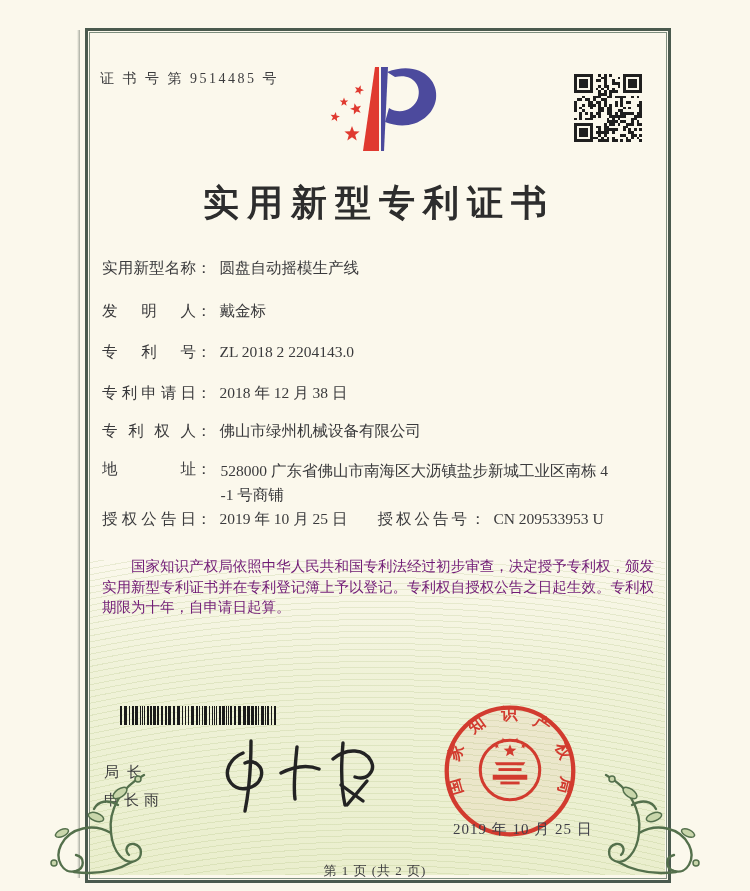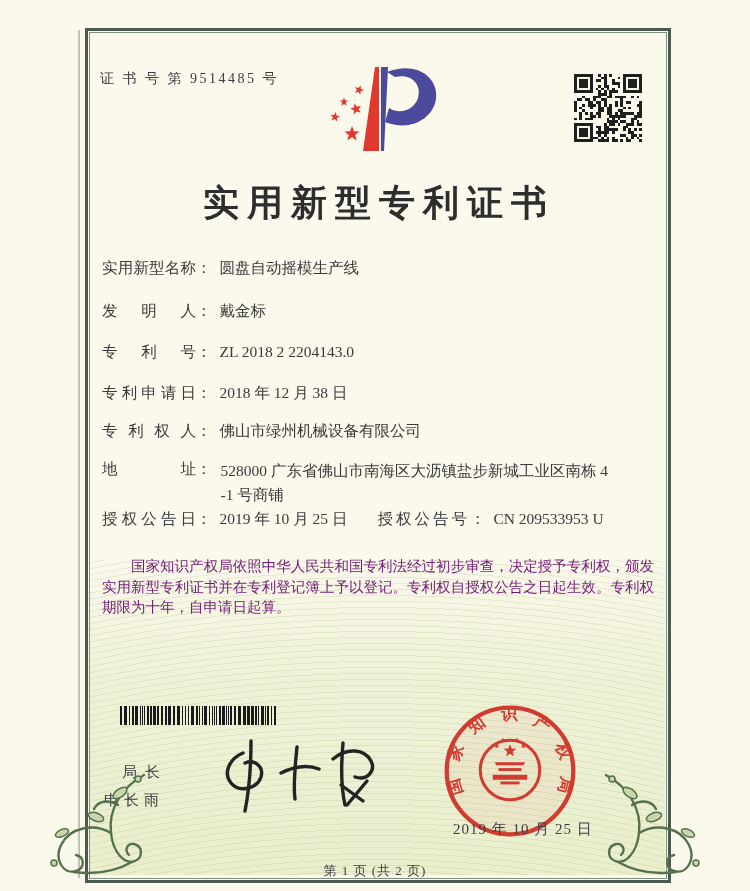--- a/index.html
+++ b/index.html
@@ -42,21 +42,21 @@
   .lbl2{letter-spacing:3px;}
 
   .body-text{position:absolute;left:102px;top:556px;width:552px;
              font-size:14.5px;line-height:20.5px;text-align:justify;color:#701a75;}
   .body-text p{margin:0;text-indent:2em;}
 
   .barcode{position:absolute;left:120px;top:706px;width:158px;height:19px;
            display:flex;align-items:stretch;z-index:5;}
   .barcode i{display:block;background:#1a1a1a;}
 
-  .signer-title{position:absolute;left:104px;top:763px;font-size:15px;letter-spacing:8px;z-index:5;margin-left:18px;}
+  .signer-title{position:absolute;left:104px;top:763px;font-size:15px;letter-spacing:8px;z-index:5;}
   .signer-name{position:absolute;left:104px;top:791px;font-size:15px;letter-spacing:5px;z-index:5;}
   .signature{position:absolute;left:205px;top:733px;width:185px;height:88px;z-index:5;}
 
   .seal{position:absolute;left:440px;top:701px;width:140px;height:140px;z-index:5;}
   .seal-date{position:absolute;left:453px;top:820px;font-size:15px;letter-spacing:1px;
              color:#3f3f48;z-index:6;}
 
   .footer{position:absolute;left:85px;top:855px;width:580px;text-align:center;
           font-size:13px;letter-spacing:1px;color:#3e3e40;z-index:5;margin-top:7px;}
 

